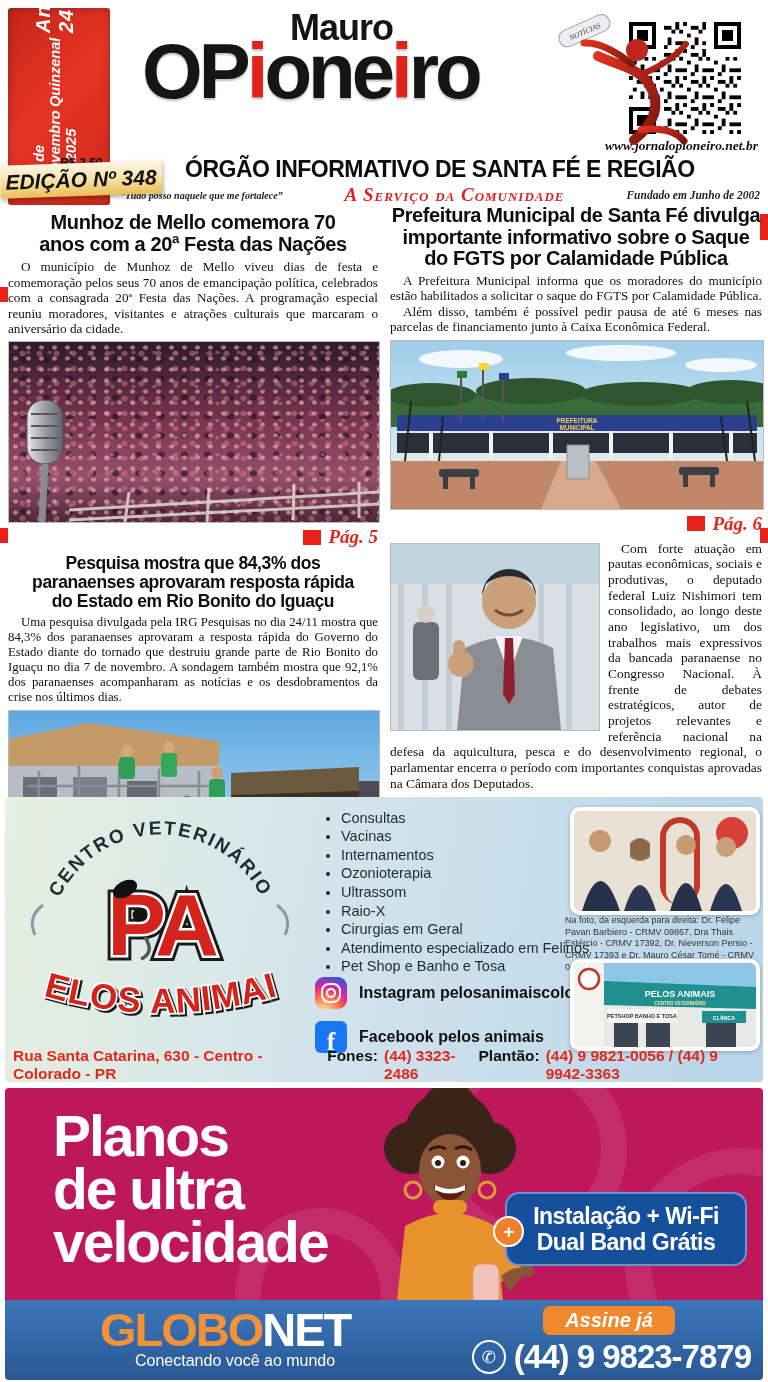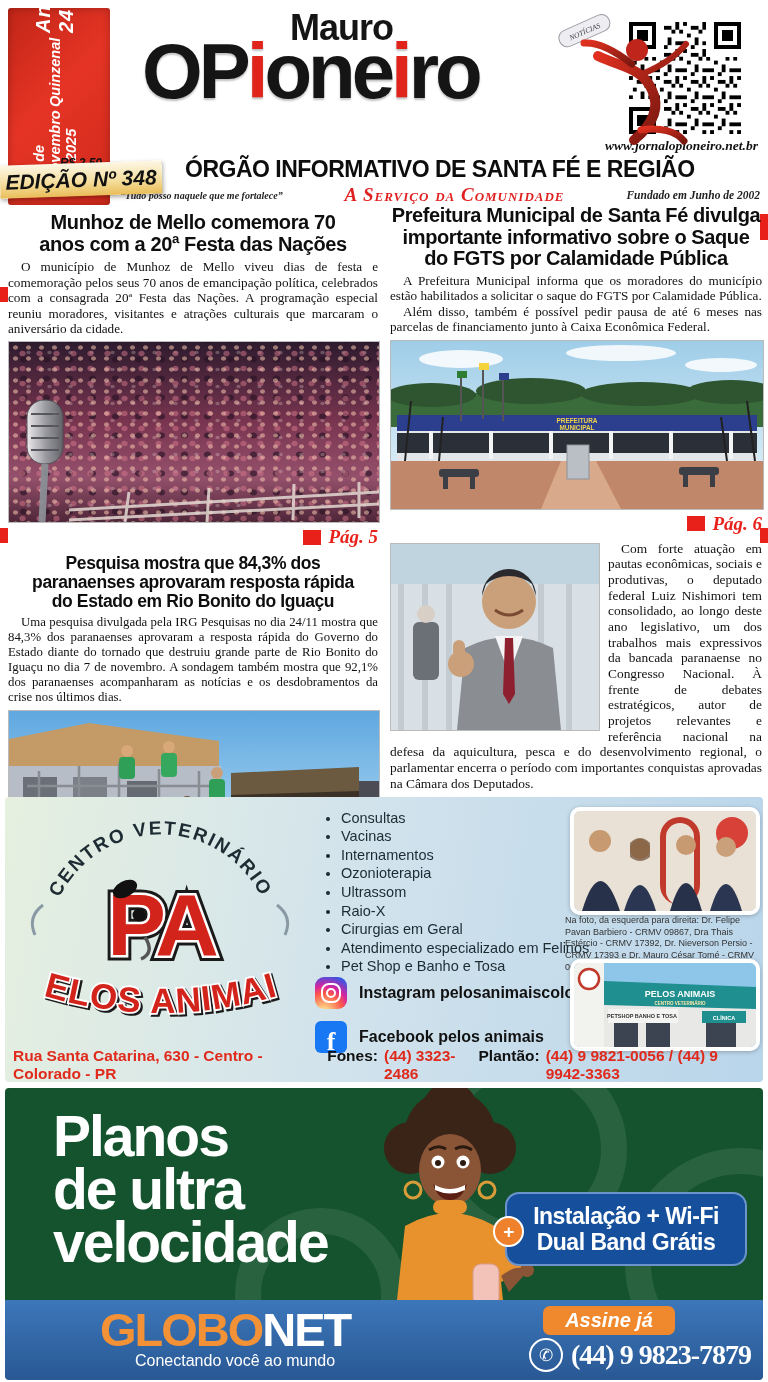--- a/index.html
+++ b/index.html
@@ -60,34 +60,34 @@
   .fb-icon{width:32px;height:32px;border-radius:6px;background:#1877f2;color:#fff;font-family:"Liberation Serif",serif;font-weight:bold;font-size:26px;display:flex;align-items:flex-end;justify-content:center;line-height:.9;}
   .vet-photo{position:absolute;border:4px solid #fff;border-radius:10px;box-shadow:0 1px 4px rgba(0,0,0,.25);overflow:hidden;}
   .vet-caption{position:absolute;left:560px;top:118px;width:196px;font-family:"Liberation Sans",sans-serif;font-size:9px;line-height:1.3;color:#333;}
   .vet-bar{position:absolute;left:0;bottom:2px;width:100%;height:30px;display:flex;align-items:center;justify-content:space-between;padding:0 8px;box-sizing:border-box;font-family:"Liberation Sans",sans-serif;font-weight:bold;font-size:15.5px;}
   .vet-addr{color:#e02a1c;}
   .vet-phones{color:#111;display:flex;gap:6px;}
   .vet-phones .red{color:#e02a1c;}
 
   
   .net{left:5px;top:1088px;width:758px;height:292px;border-radius:4px;overflow:hidden;}
-  .net-orange{position:relative;height:212px;background:#14532d;overflow:hidden;}
+  .net-orange{position:relative;height:212px;background:#be185d;overflow:hidden;}
   .net-orange .bubble{position:absolute;border:26px solid rgba(255,255,255,.09);border-radius:50%;}
   .net-headline{position:absolute;left:48px;top:22px;font-family:"Liberation Sans",sans-serif;font-weight:bold;font-size:57px;line-height:.93;color:#fff;letter-spacing:-2px;}
   .offer{position:absolute;right:16px;top:104px;width:238px;height:70px;background:#16509c;border:2px solid #6c94cc;border-radius:14px;display:flex;flex-direction:column;align-items:center;justify-content:center;color:#fff;font-family:"Liberation Sans",sans-serif;font-weight:bold;font-size:23px;line-height:1.15;letter-spacing:-.5px;}
   .offer .plus{position:absolute;left:-14px;top:22px;width:27px;height:27px;border-radius:50%;background:#f0812c;border:2px solid #fff;color:#fff;display:flex;align-items:center;justify-content:center;font-size:19px;line-height:1;}
   .net-blue{position:relative;height:80px;background:linear-gradient(180deg,#3c77ba,#295894);}
   .netbrand{position:absolute;left:95px;top:2px;font-family:"Liberation Sans",sans-serif;font-weight:bold;font-size:47px;letter-spacing:-2px;}
   .netbrand .b1{color:#f29136;}
   .netbrand .b2{color:#fff;}
   .net-tag{position:absolute;left:130px;top:52px;color:#fff;font-family:Liberation Sans, sans-serif;font-size:16px;}
   .cta{position:absolute;right:88px;top:6px;background:#f0892e;color:#fff;font-family:"Liberation Sans",sans-serif;font-weight:bold;font-style:italic;font-size:20px;padding:3px 22px;border-radius:7px;}
   .phone-row{position:absolute;right:12px;top:38px;display:flex;align-items:center;gap:8px;color:#fff;}
   .wa-icon{width:30px;height:30px;border:2px solid #fff;border-radius:50%;display:flex;align-items:center;justify-content:center;font-size:17px;color:#fff;}
-  .phone-num{font-family:Liberation Serif, serif;font-weight:bold;font-size:28px;letter-spacing:-1px;}
+  .phone-num{font-family:Liberation Sans, sans-serif;font-weight:bold;font-size:33px;letter-spacing:-1px;}
 
   .nish-wrap{overflow:hidden;}
   .nish-photo{float:left;width:208px;height:186px;margin:2px 8px 2px 0;}
 </style>
 </head>
 <body>
 
 <div class="abs red-tab">
   <div class="vtext">
     <span class="vt-date">30 de Novembro de 2025</span>

